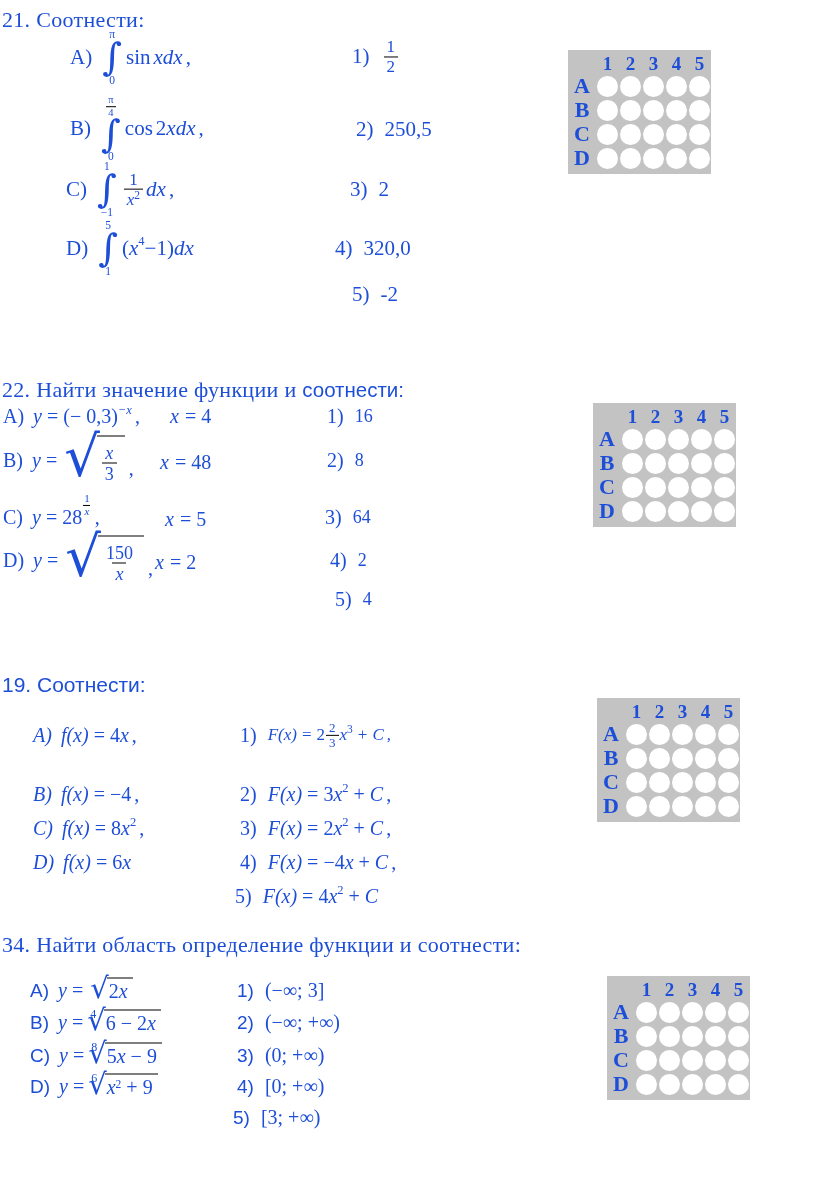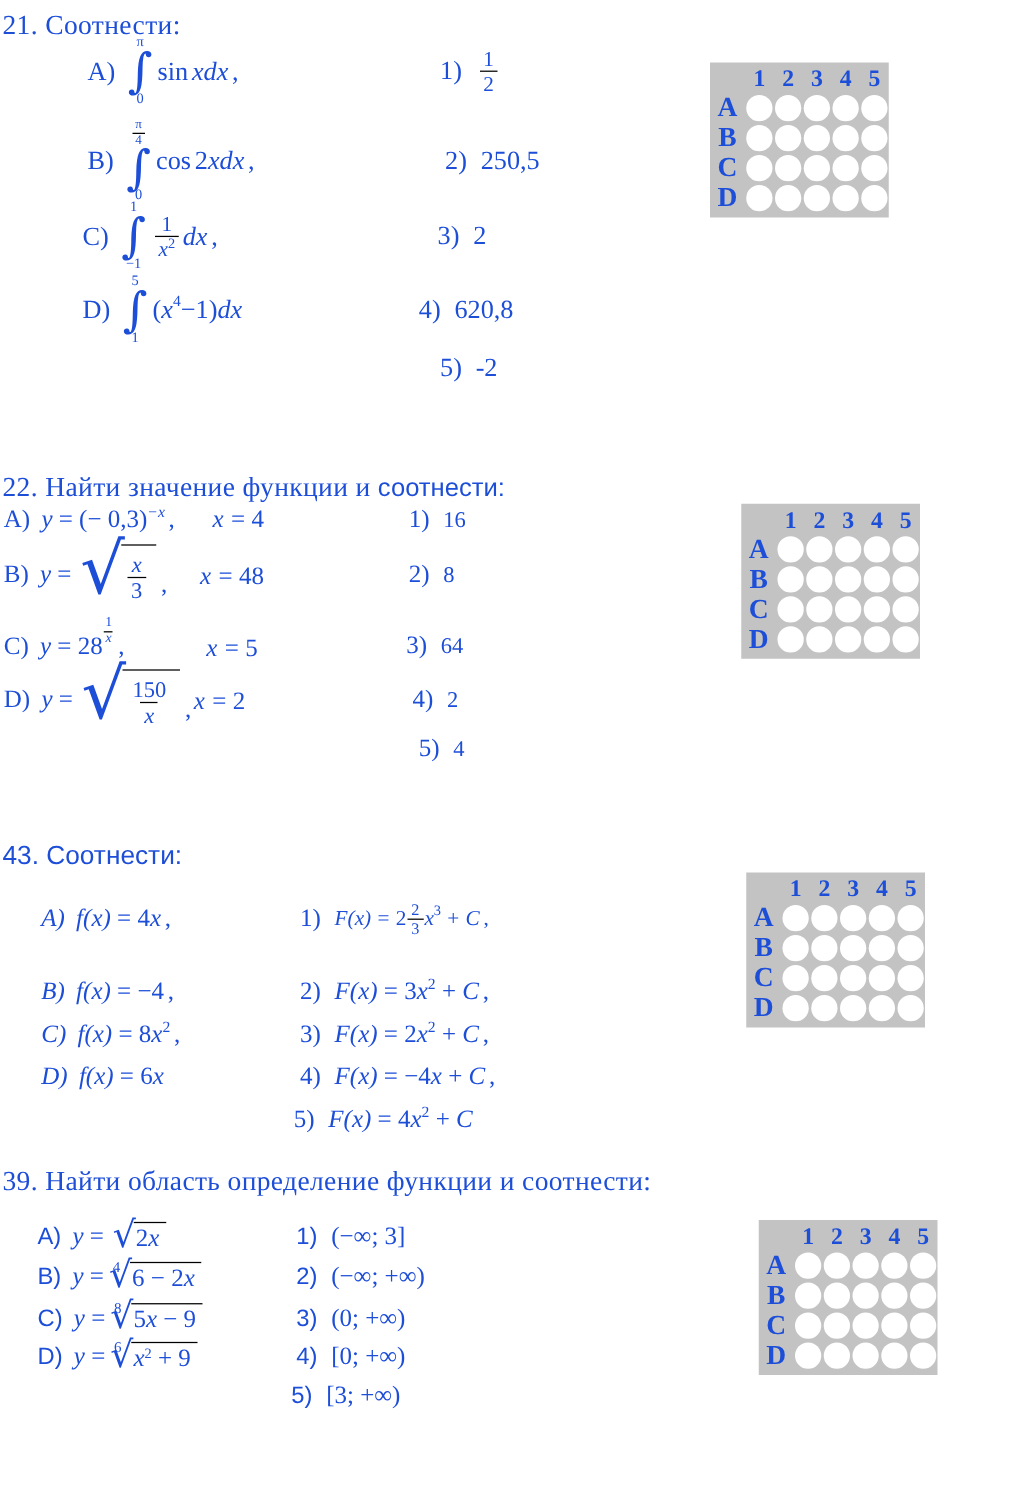--- a/index.html
+++ b/index.html
@@ -148,21 +148,21 @@
     <div class="pc math" style="top:129px;left:356px">
       <span class="albl">2)</span>
       <span>250,5</span>
     </div>
     <div class="pc math" style="top:189px;left:350px">
       <span class="albl">3)</span>
       <span>2</span>
     </div>
     <div class="pc math" style="top:248px;left:335px">
       <span class="albl">4)</span>
-      <span>620,8</span>
+      <span>320,0</span>
     </div>
     <div class="pc math" style="top:294px;left:352px">
       <span class="albl">5)</span>
       <span>-2</span>
     </div>
 
     <div class="agrid" style="left: 568px; top: 50px; background: rgb(195, 195, 195);">
       <div class="ghead">
         <span>1</span>
         <span>2</span>
@@ -352,21 +352,21 @@
             <span class="dot" style="background: rgb(255, 255, 255);"></span>
             <span class="dot" style="background: rgb(255, 255, 255);"></span>
             <span class="dot" style="background: rgb(255, 255, 255);"></span>
             <span class="dot" style="background: rgb(255, 255, 255);"></span>
           </span>
         </div>
     </div>
   </section>
 
   <section class="p23">
-    <div class="tl title-sans" style="left:2px;top:673px;font-size:21px">43. Соотнести:</div>
+    <div class="tl title-sans" style="left:2px;top:673px;font-size:21px">19. Соотнести:</div>
 
     <div class="pc math" style="top:735px;left:33px">
       <span class="lbl">A)</span>
       <span class="it">f(x)</span>
       <span class="eq">=</span>
       <span>4</span>
         <span class="it">x</span>
       <span class="comma">,</span>
     </div>
     <div class="pc math p23a1" style="top:735px;left:240px">
@@ -499,21 +499,21 @@
             <span class="dot" style="background: rgb(255, 255, 255);"></span>
             <span class="dot" style="background: rgb(255, 255, 255);"></span>
             <span class="dot" style="background: rgb(255, 255, 255);"></span>
             <span class="dot" style="background: rgb(255, 255, 255);"></span>
           </span>
         </div>
     </div>
   </section>
 
   <section class="p24">
-    <div class="tl title-serif" style="left:2px;top:932px">39. Найти область определение функции и соотнести:</div>
+    <div class="tl title-serif" style="left:2px;top:932px">34. Найти область определение функции и соотнести:</div>
 
     <div class="pc math" style="top:990px;left:30px">
       <span class="lbl sans">A)</span>
       <span class="it">y</span>
       <span class="eq">=</span>
       <span class="sqrt">
         <span class="rad">√</span>
         <span class="body"><span>2</span><span class="it">x</span></span>
       </span>
     </div>

